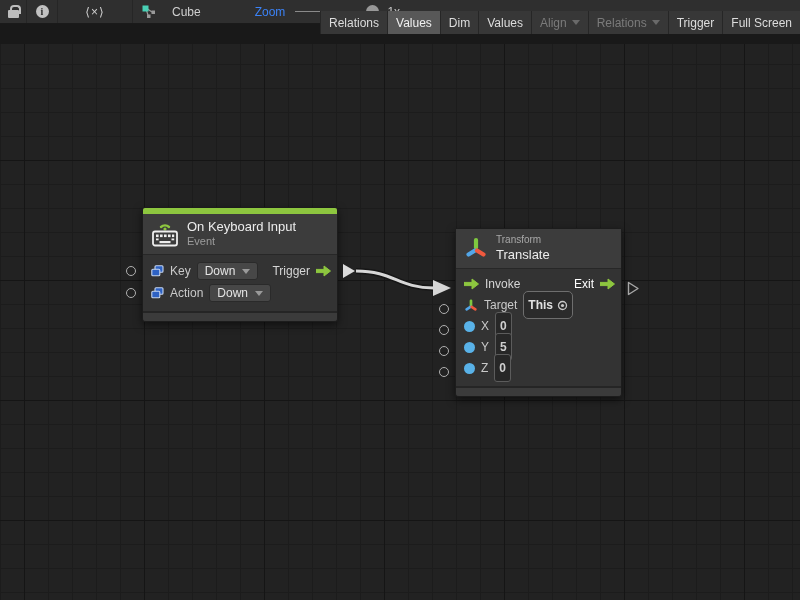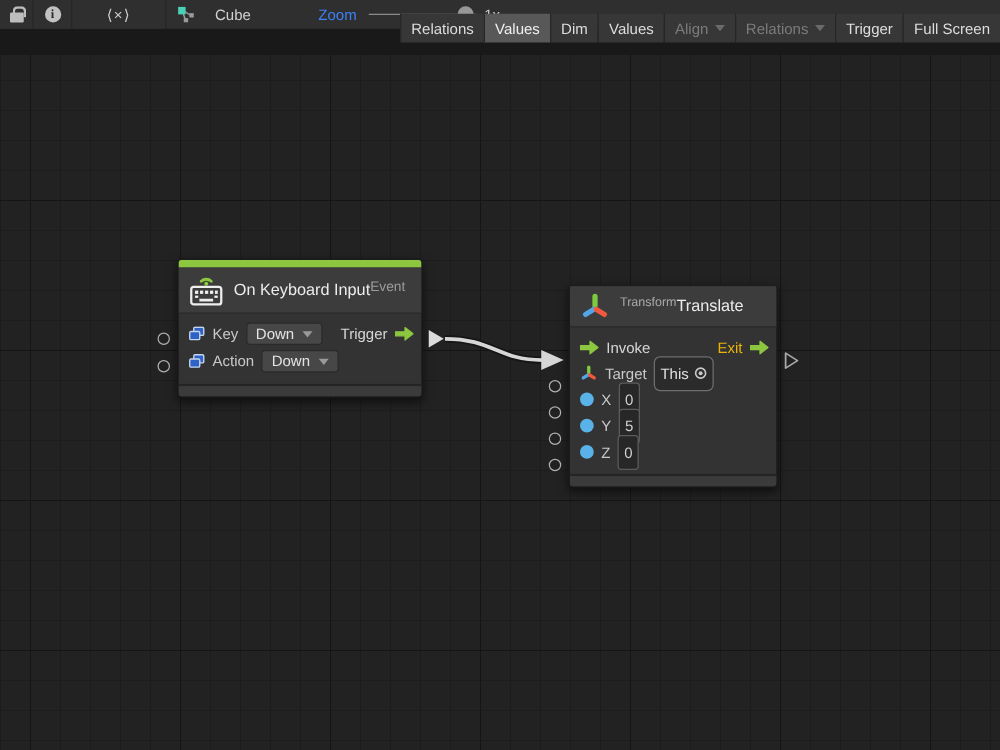--- a/index.html
+++ b/index.html
@@ -69,38 +69,38 @@
     background-position:0 116px, 24px 0, 0 20px, 0 0; }
 
   svg.wires { position:absolute; left:0; top:0; width:800px; height:556px; pointer-events:none; }
 
   
   .node { position:absolute; background:#333333; border:1px solid #1c1c1c; border-radius:3px;
           box-shadow:0 3px 8px rgba(0,0,0,0.55); color:#cccccc; font-size:12px; }
   .node .green-cap { height:6px; background:#8dc63f; border-radius:2px 2px 0 0; }
   .node-header { background:#3c3c3c; display:flex; align-items:center; gap:8px; padding:5px 8px;
                  border-bottom:1px solid #272727; }
-  .node-header .titles { display:flex; flex-direction:row; line-height:1.25; }
+  .node-header .titles { display:flex; flex-direction:column; line-height:1.25; }
   .node-title { color:#ececec; font-size:13px; }
   .node-subtitle { color:#9c9c9c; font-size:11px; }
   .node-category { color:#a8a8a8; font-size:10px; }
   .node-body { padding:5px 6px 7px 8px; }
   .node-footer { border-top:2px solid #252525; height:10px; background:#3b3b3b;
                  border-radius:0 0 3px 3px; }
   .row { display:flex; align-items:center; gap:6px; height:22px; }
   .row-t { height:21px; }
   .row .label { color:#c9c9c9; }
   .spacer { flex:1; }
 
   .dropdown { display:flex; align-items:center; gap:7px; height:18px; padding:0 7px;
               background:#474747; border-radius:3px; border:1px solid #2a2a2a;
               color:#e3e3e3; }
   .chip { min-width:16px; height:17px; display:flex; align-items:center; justify-content:space-between;
           padding:13px 4px; background:#272727; border:1px solid #5c5c5c; border-radius:3px;
-          color:#cfcfcf; }
+          color:#cfcfcf;font-weight:bold; }
   .chip.obj { gap:4px; border-radius:5px; border-color:#6e6e6e; background:#2b2b2b;
               color:#e0e0e0; height:18px; }
 
   .port-circle { position:absolute; width:10px; height:10px; border-radius:50%;
                  border:1.5px solid #b0b0b0; background:transparent; }
   .port-tri-out { position:absolute; width:0; height:0; border-top:7px solid transparent;
                   border-bottom:7px solid transparent; border-left:12px solid #dcdcdc; }
   .tdot { width:11px; height:11px; border-radius:50%; background:#59b2e8; }
 </style>
 </head>
@@ -248,21 +248,21 @@
           <span class="node-title">Translate</span>
         </div>
       </div>
       <div class="node-body">
         <div class="row row-t">
           <svg width="15" height="12" viewBox="0 0 15 12">
             <polygon points="0,4.4 8,4.4 8,1 14.5,6 8,11 8,7.6 0,7.6" fill="#8dc63f" stroke="#8dc63f" stroke-width="1" stroke-linejoin="round"></polygon>
           </svg>
           <span class="label" style="color:#d6d6d6;">Invoke</span>
           <span class="spacer"></span>
-          <span class="label" style="color:#eab308;">Exit</span>
+          <span class="label" style="color:#ffffff;">Exit</span>
           <svg width="15" height="12" viewBox="0 0 15 12">
             <polygon points="0,4.4 8,4.4 8,1 14.5,6 8,11 8,7.6 0,7.6" fill="#8dc63f" stroke="#8dc63f" stroke-width="1" stroke-linejoin="round"></polygon>
           </svg>
         </div>
         <div class="row row-t">
           <svg width="14" height="13" viewBox="0 0 24 22">
             <line x1="12" y1="10.5" x2="12" y2="3" stroke="#7fc93f" stroke-width="4.6" stroke-linecap="round"></line>
             <line x1="11" y1="13.5" x2="4.5" y2="17.5" stroke="#52a6e8" stroke-width="4.6" stroke-linecap="round"></line>
             <line x1="13" y1="13.5" x2="19.5" y2="17.5" stroke="#f0593e" stroke-width="4.6" stroke-linecap="round"></line>
           </svg>

